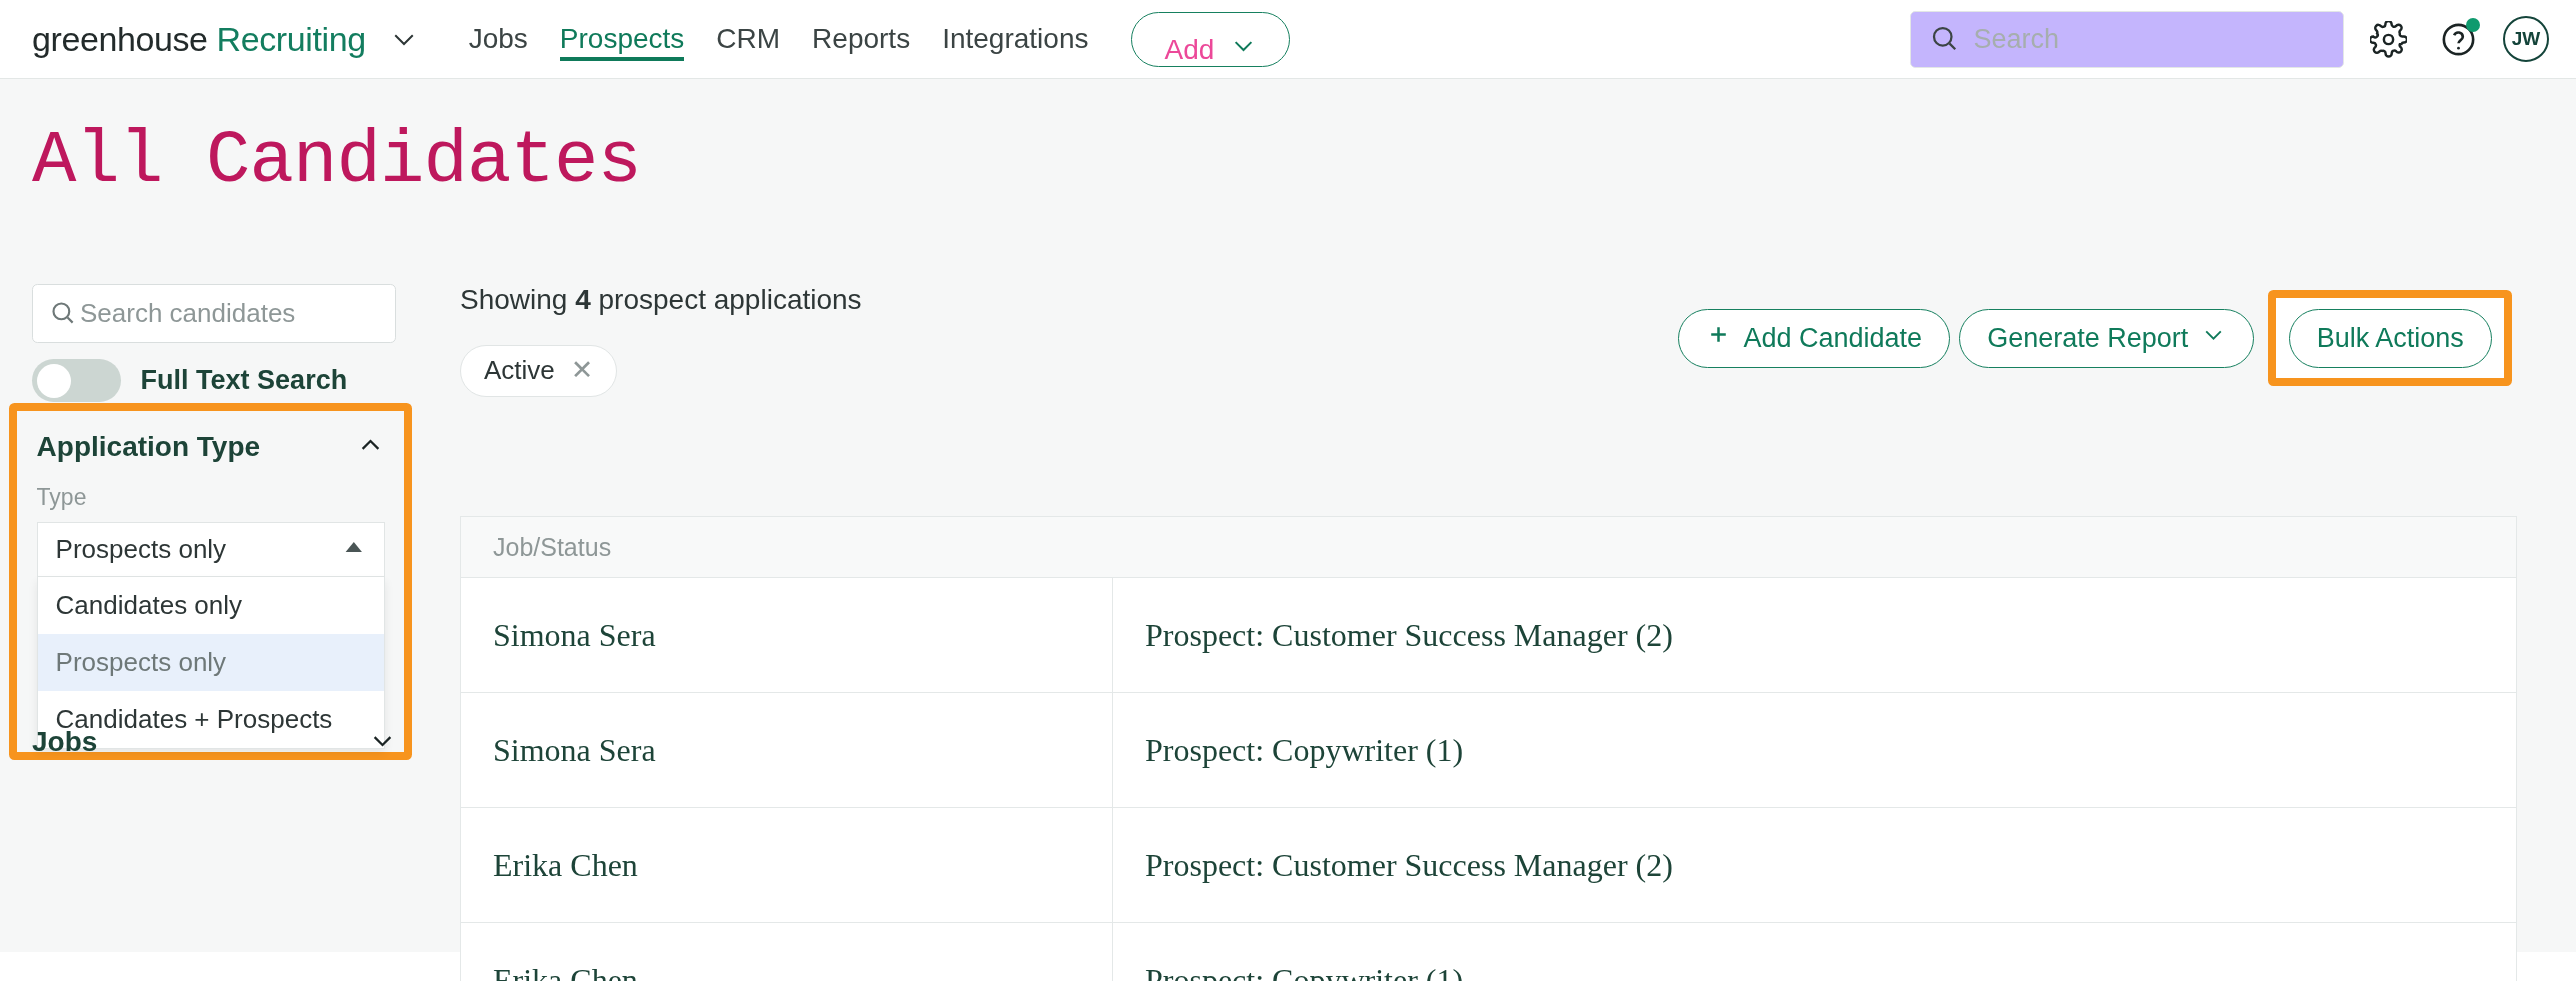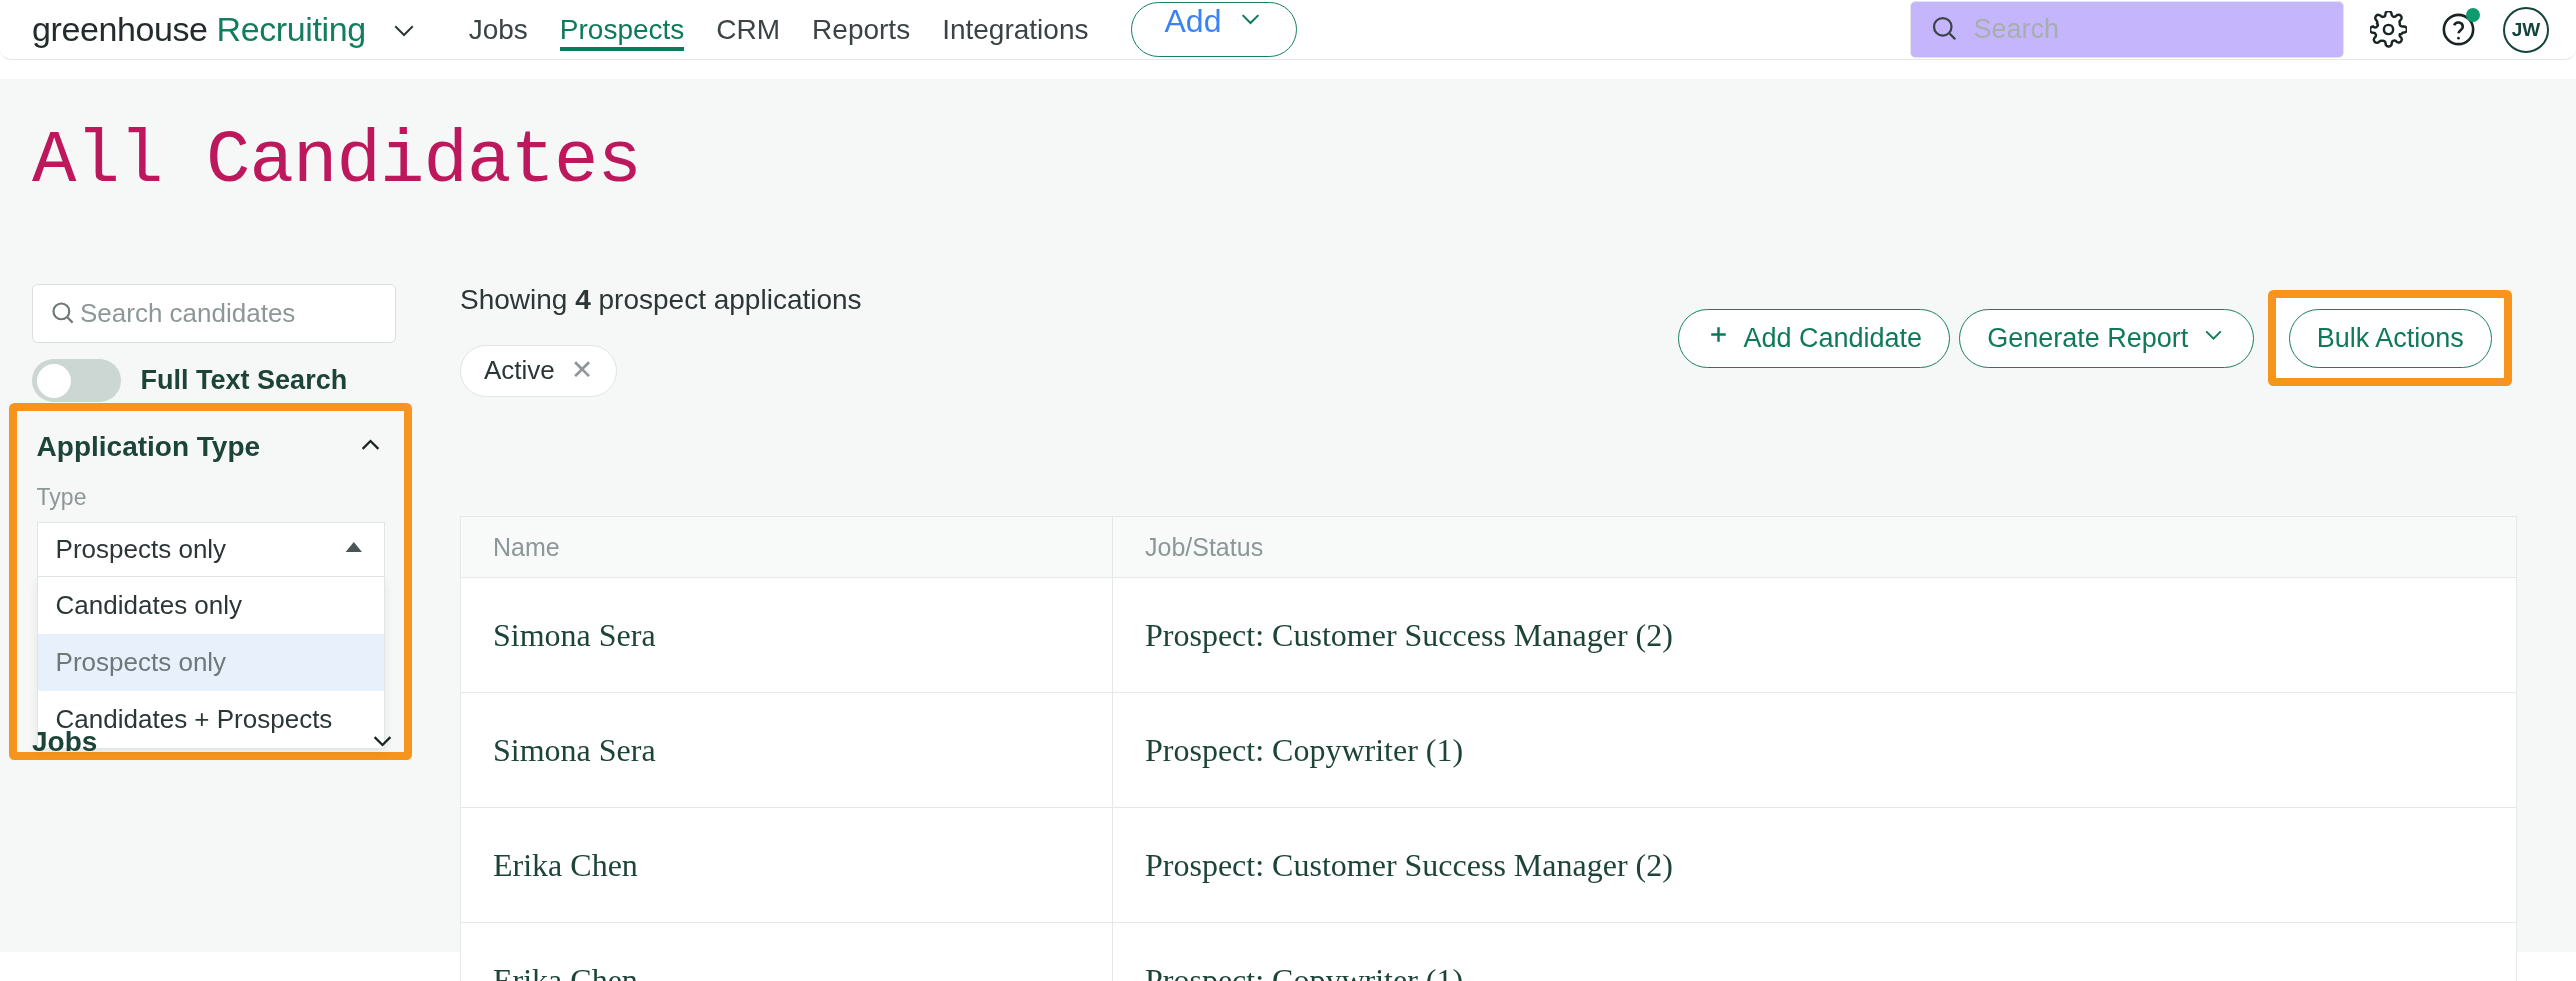--- a/index.html
+++ b/index.html
@@ -6,24 +6,24 @@
   html, body {
     width: 2576px; height: 982px;
     background: #ffffff;
     font-family: "Liberation Sans", sans-serif;
     overflow: hidden;
   }
 
   
   .topbar {
     position: absolute; top: 0; left: 0;
-    width: 2576px; height: 60px;
+    width: 2576px; height: 79px;
     background: #ffffff;
     border-bottom: 1.8px solid #e3e7e6;
-    display: flex; align-items: center; border-radius: 11px;
+    display: flex; align-items: center;
   }
   .brand {
     display: flex; align-items: center;
     margin-left: 32px;
     white-space: nowrap;
   }
   .brand-green { color: #137d5f; }
   .brand-dark { color: #232b2b; }
   .brand-text {
     font-size: 34px; font-weight: 400; letter-spacing: -0.4px;
@@ -42,23 +42,23 @@
   .nav-item.active { color: #0f7a5a; }
   .nav-item.active::after {
     content: ""; position: absolute; left: 0; right: 0; bottom: 18px;
     height: 3.6px; background: #0f7a5a;
   }
 
   .add-btn {
     margin-left: 43px;
     height: 55px; padding: 0 32px;
     border: 1.8px solid #16805f; border-radius: 892px;
-    background: #ffffff; color: #3b82f6;
-    font-size: 32px; font-family: inherit;
-    display: flex; align-items: flex-start; gap: 16px;
+    background: #ffffff; color: #ec4899;
+    font-size: 28px; font-family: inherit;
+    display: flex; align-items: flex-end; gap: 16px;
     cursor: pointer; white-space: nowrap;
   }
 
   .top-right {
     margin-left: auto; margin-right: 27px;
     display: flex; align-items: center; gap: 19.6px;
   }
   .search-box {
     width: 434px; height: 57px;
     border: 1.8px solid #e3e7e6; border-radius: 5.4px;
@@ -433,21 +433,20 @@
     </button>
     <div class="bulk-highlight">
       <button class="pill-btn">
         <span>Bulk Actions</span>
       </button>
     </div>
   </div>
 
   <div class="table">
     <div class="thead">
-      <div class="th col-name">Name</div>
       <div class="th col-job">Job/Status</div>
     </div>
     <div class="trow">
       <div class="td col-name">Simona Sera</div>
       <div class="td col-job">Prospect: Customer Success Manager (2)</div>
     </div>
     <div class="trow">
       <div class="td col-name">Simona Sera</div>
       <div class="td col-job">Prospect: Copywriter (1)</div>
     </div>

